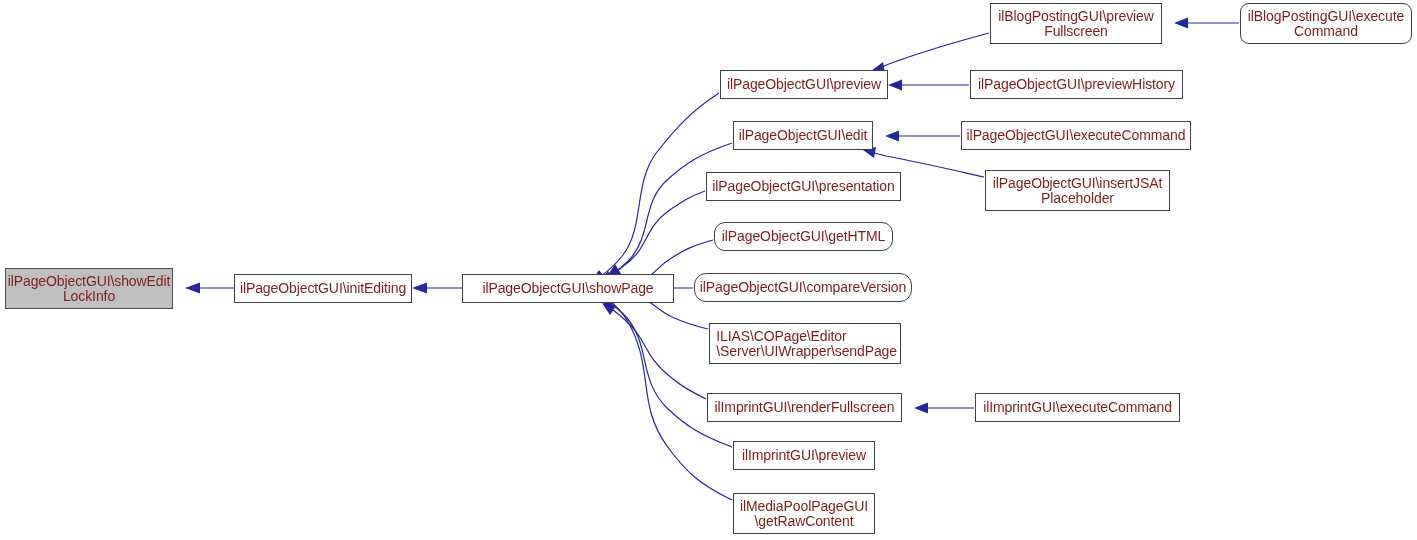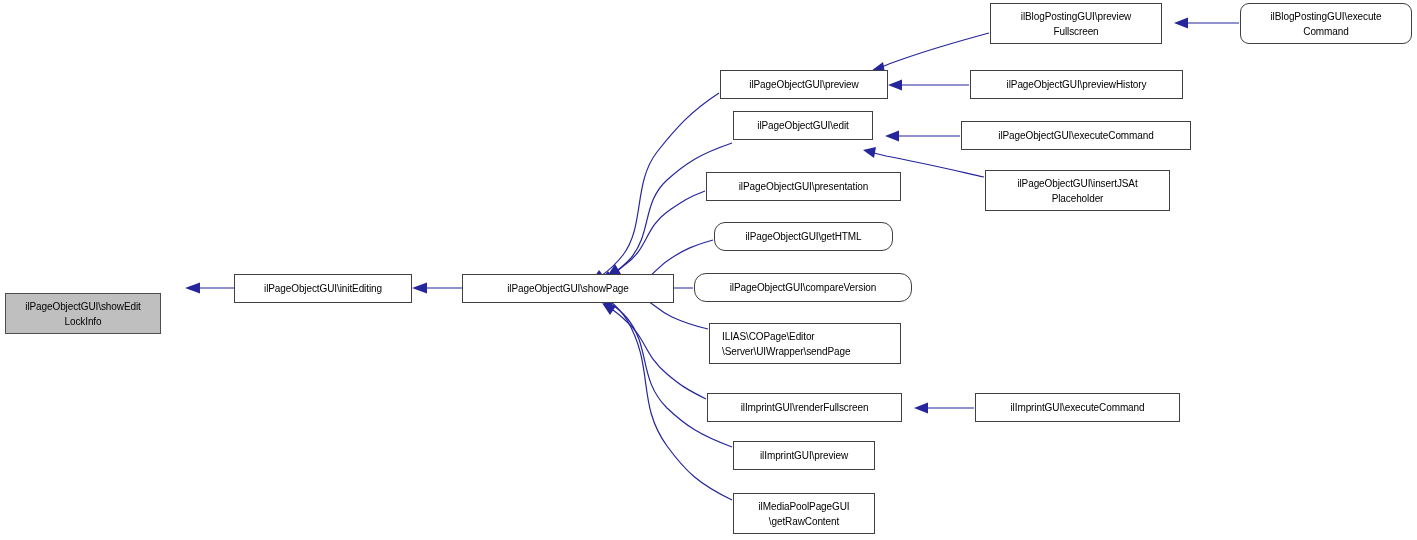--- a/index.html
+++ b/index.html
@@ -24,33 +24,33 @@
   }
   .node-box {
     position: absolute;
     box-sizing: border-box;
     background: #ffffff;
     border: 1px solid #404040;
     display: flex;
     align-items: center;
     justify-content: center;
     text-align: center;
-    font-size: 10px;
+    font-size: 14px;
     line-height: 15px;
-    color: #000000;
+    color: #7f1d1d;
     letter-spacing: -0.1px;
     white-space: pre-line;
     padding: 0 3px;
   }
   .node-box.highlight {
     background: #bfbfbf;
     border: 1px solid #4d4d4d;
   }
   .node-box.left-align {
-    justify-content: flex-start;
+    justify-content: flex-end;
     text-align: left;
     padding-left: 12px;
   }
   .edge-path {
     fill: none;
     stroke: #25259c;
     stroke-width: 1.2px;
   }
   .edge-arrow {
     fill: #25259c;
@@ -125,26 +125,26 @@
       <g>
         <path class="edge-path" d="M 984 177 C 944 168 923 163 886 156 C 882 155 878 154 874 153" stroke="#25259c"></path>
         <path class="edge-arrow" d="M 863 150 L 876 147 L 874 158 Z" fill="#25259c"></path>
       </g>
       <g>
         <path class="edge-path" d="M 974 408 L 926 408" stroke="#25259c"></path>
         <path class="edge-arrow" d="M 914 408 L 928 402.5 L 928 413.5 Z" fill="#25259c"></path>
       </g>
     </svg>
   <div id="nodes-layer">
-      <div class="node-box highlight" style="left: 5px; top: 268px; width: 156px; height: 41px; margin-top: 25px;"><span>ilPageObjectGUI\showEdit
+      <div class="node-box highlight" style="left: 5px; top: 268px; width: 168px; height: 41px;"><span>ilPageObjectGUI\showEdit
 LockInfo</span></div>
       <div class="node-box" style="left: 234px; top: 274px; width: 178px; height: 29px;"><span>ilPageObjectGUI\initEditing</span></div>
       <div class="node-box" style="left: 462px; top: 274px; width: 212px; height: 29px;"><span>ilPageObjectGUI\showPage</span></div>
       <div class="node-box" style="left: 720px; top: 70px; width: 168px; height: 29px; justify-content: center;"><span>ilPageObjectGUI\preview</span></div>
-      <div class="node-box" style="left: 733px; top: 111px; width: 140px; height: 29px;"><span>ilPageObjectGUI\edit</span></div>
+      <div class="node-box" style="left: 733px; top: 121px; width: 140px; height: 29px;"><span>ilPageObjectGUI\edit</span></div>
       <div class="node-box" style="left: 706px; top: 172px; width: 195px; height: 29px;"><span>ilPageObjectGUI\presentation</span></div>
       <div class="node-box" style="left: 714px; top: 222px; width: 179px; height: 29px; border-radius: 11px;"><span>ilPageObjectGUI\getHTML</span></div>
       <div class="node-box" style="left: 694px; top: 273px; width: 218px; height: 29px; border-radius: 12px;"><span>ilPageObjectGUI\compareVersion</span></div>
       <div class="node-box left-align" style="left: 709px; top: 323px; width: 192px; height: 41px;"><span>ILIAS\COPage\Editor
 \Server\UIWrapper\sendPage</span></div>
       <div class="node-box" style="left: 707px; top: 393px; width: 195px; height: 29px;"><span>ilImprintGUI\renderFullscreen</span></div>
       <div class="node-box" style="left: 733px; top: 441px; width: 142px; height: 29px;"><span>ilImprintGUI\preview</span></div>
       <div class="node-box" style="left: 733px; top: 493px; width: 142px; height: 41px;"><span>ilMediaPoolPageGUI
 \getRawContent</span></div>
       <div class="node-box" style="left: 990px; top: 3px; width: 172px; height: 41px;"><span>ilBlogPostingGUI\preview

